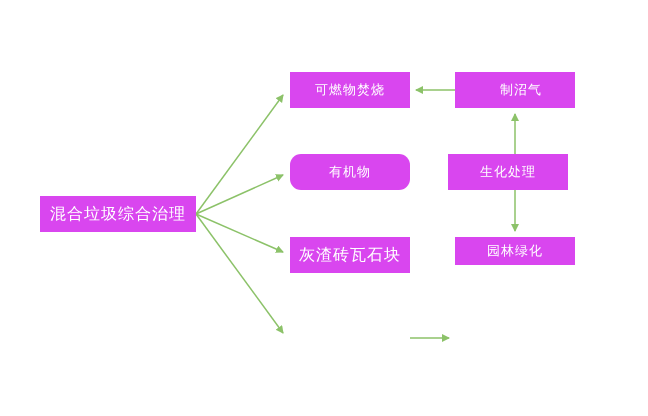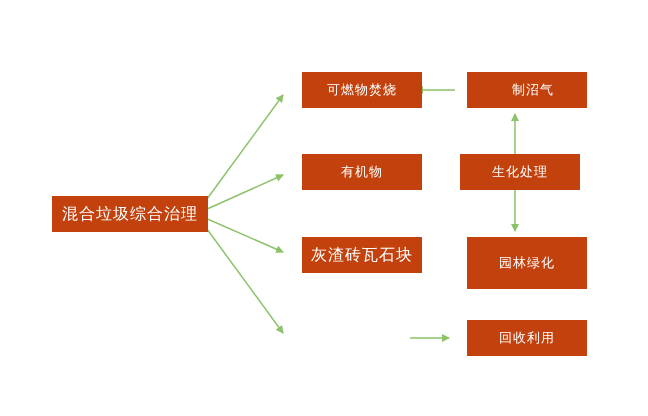--- a/index.html
+++ b/index.html
@@ -18,39 +18,38 @@
   .edges {
     position: absolute;
     left: 0;
     top: 0;
     width: 648px;
     height: 416px;
     pointer-events: none;
   }
   .node {
     position: absolute;
-    background: #c2410c;
+    background: #d946ef;
     color: #ffffff;
     display: flex;
     align-items: center;
     justify-content: center;
     font-size: 13px;
     letter-spacing: 1px;
     text-align: center;
     box-sizing: border-box;
-    margin-left: 12px;
   }
   .node-root        { left: 40px;  top: 196px; width: 156px; height: 36px; font-size: 16px; }
   .node-combustible { left: 290px; top: 72px;  width: 120px; height: 36px; }
-  .node-organic     { left: 290px; top: 154px; width: 120px; height: 36px; }
+  .node-organic     { left: 290px; top: 154px; width: 120px; height: 36px; border-radius: 11px; }
   .node-ash         { left: 290px; top: 237px; width: 120px; height: 36px; font-size: 16px; }
   .node-metal       { left: 290px; top: 320px; width: 120px; height: 36px; }
   .node-biogas      { left: 455px; top: 72px;  width: 120px; height: 36px; padding-left: 12px; }
   .node-biochem     { left: 448px; top: 154px; width: 120px; height: 36px; }
-  .node-landscaping { left: 455px; top: 237px; width: 120px; height: 52px; }
+  .node-landscaping { left: 455px; top: 237px; width: 120px; height: 28px; }
   .node-recycle     { left: 455px; top: 320px; width: 120px; height: 36px; }
 </style>
 </head>
 <body>
 
 <div class="canvas">
 
   <svg class="edges" width="648" height="416" viewBox="0 0 648 416" xmlns="http://www.w3.org/2000/svg">
     <defs>
       <marker id="arrow" markerWidth="9" markerHeight="9" refX="7" refY="4" orient="auto" markerUnits="userSpaceOnUse">
@@ -89,17 +88,14 @@
   </div>
 
   <div class="node node-biochem">
     <span>生化处理</span>
   </div>
 
   <div class="node node-landscaping">
     <span>园林绿化</span>
   </div>
 
-  <div class="node node-recycle">
-    <span>回收利用</span>
-  </div>
 
 </div>
 
 </body></html>

